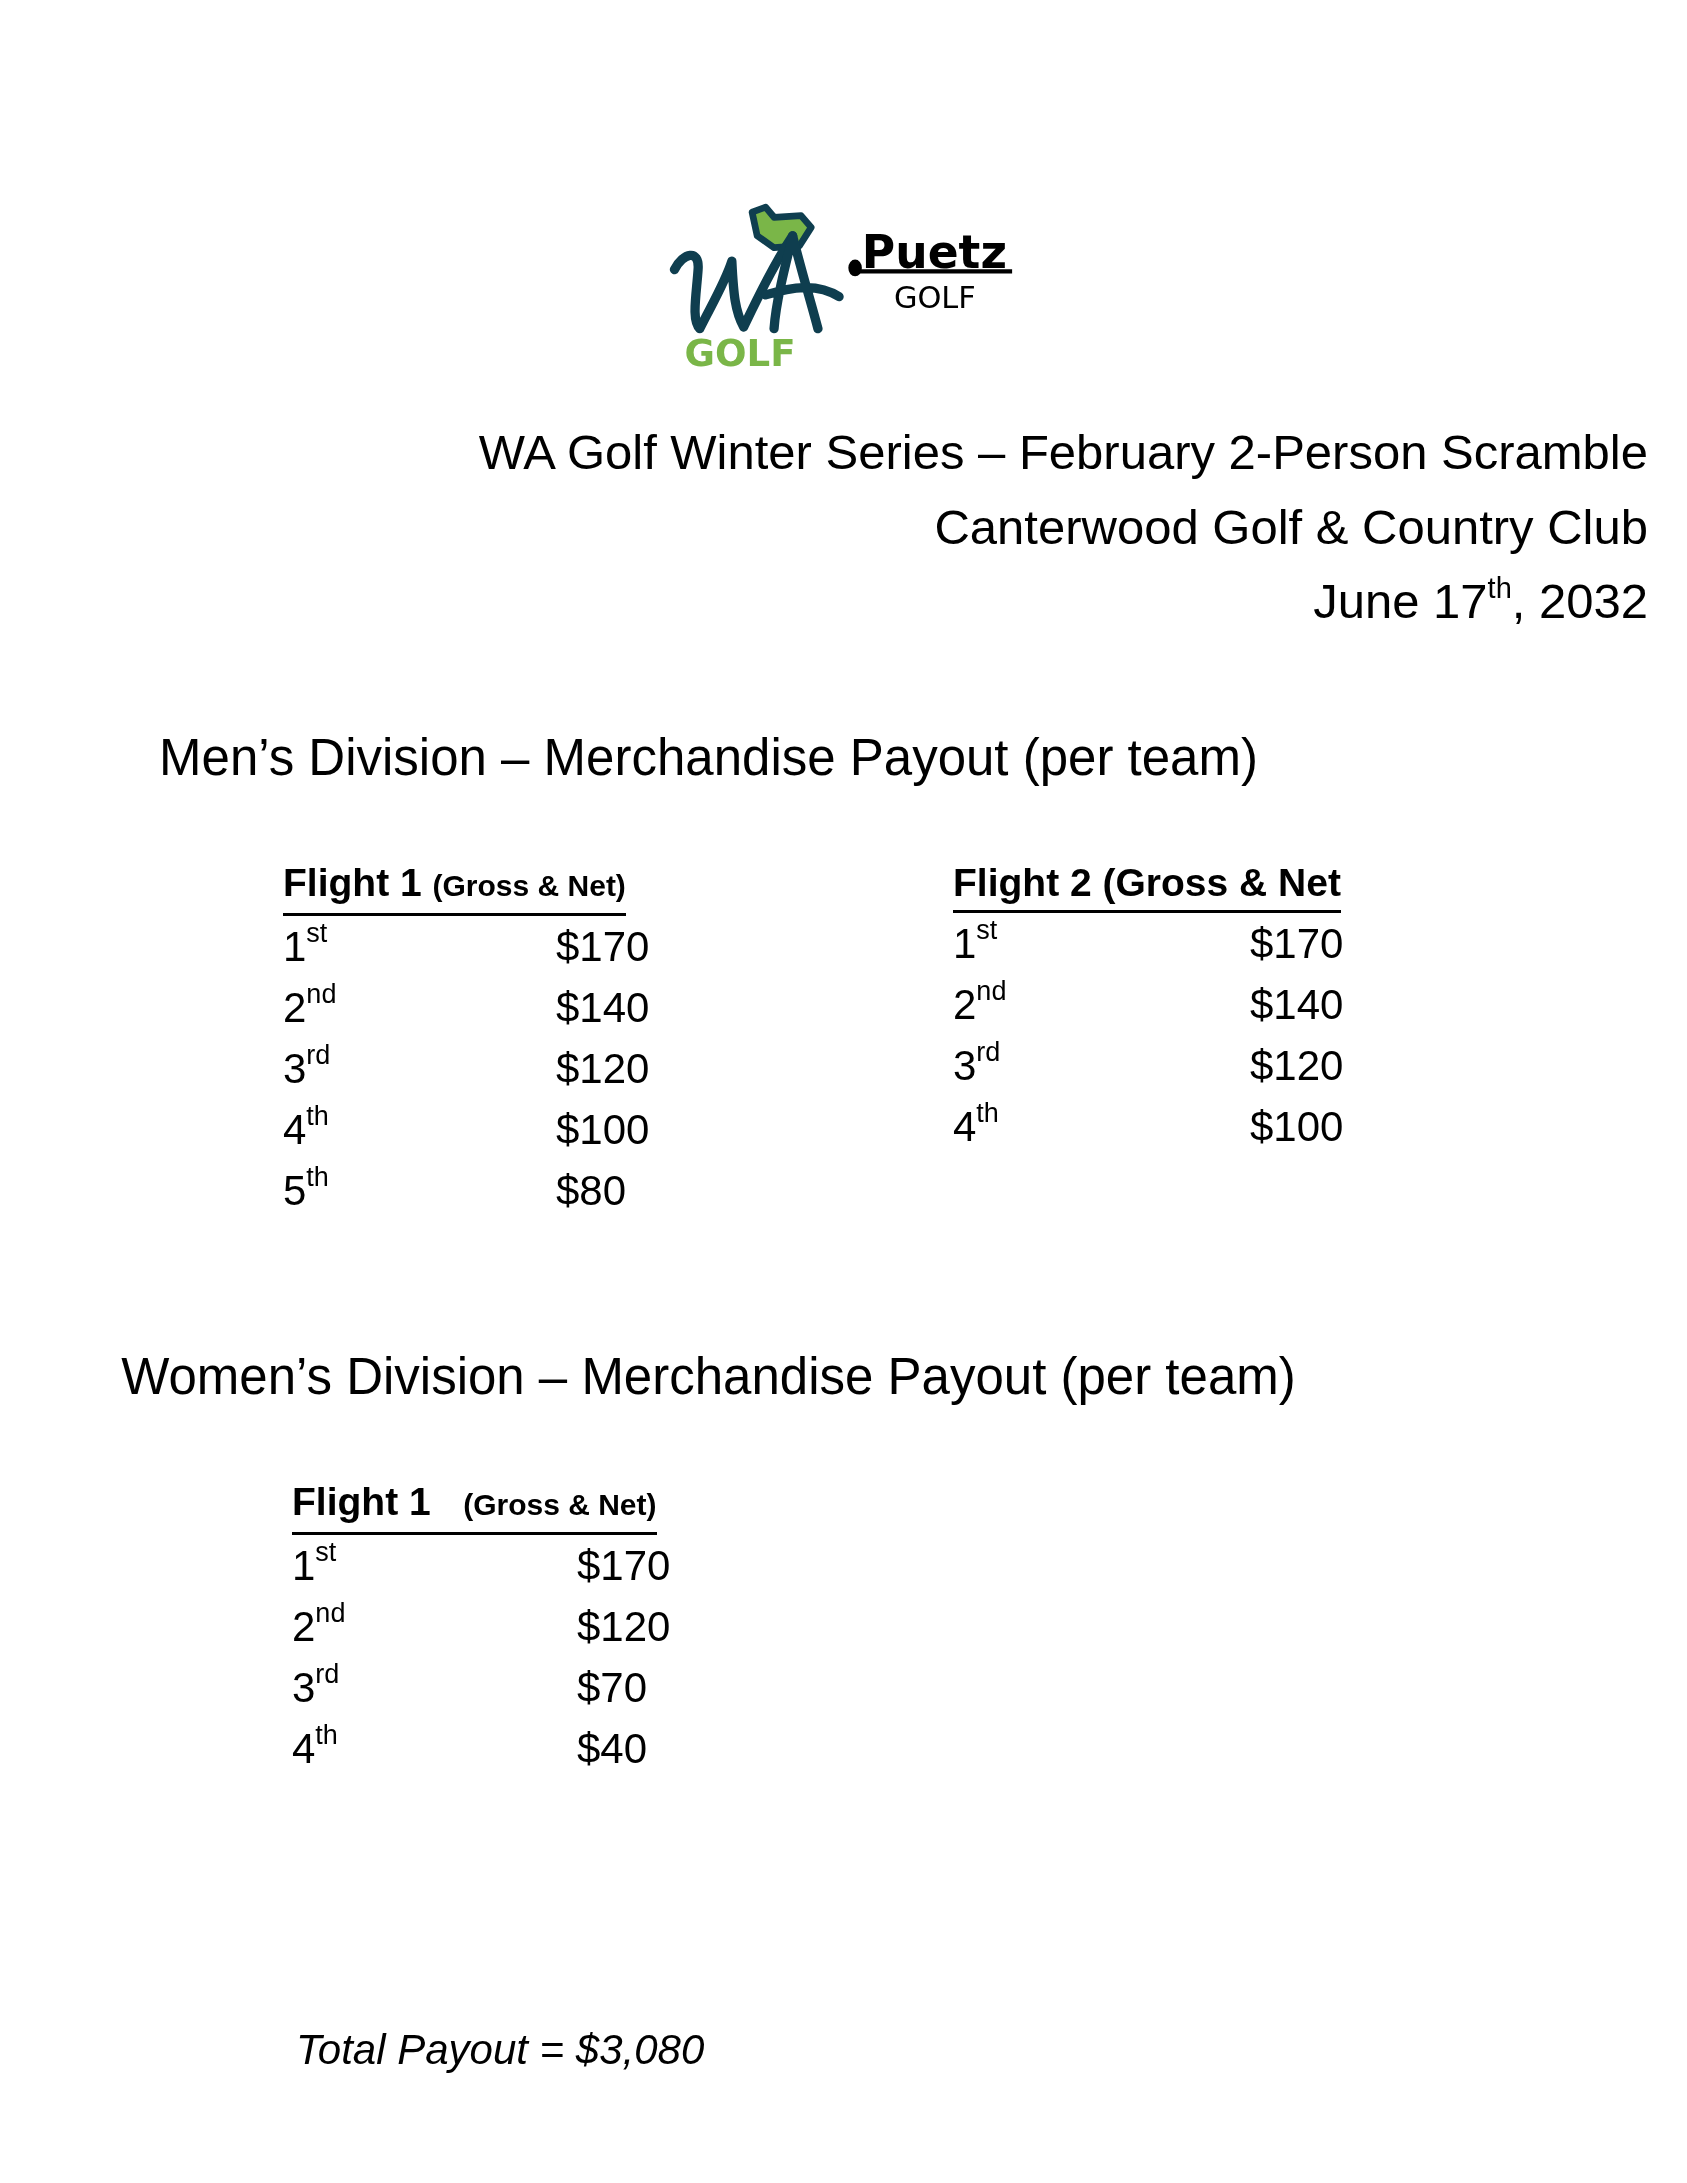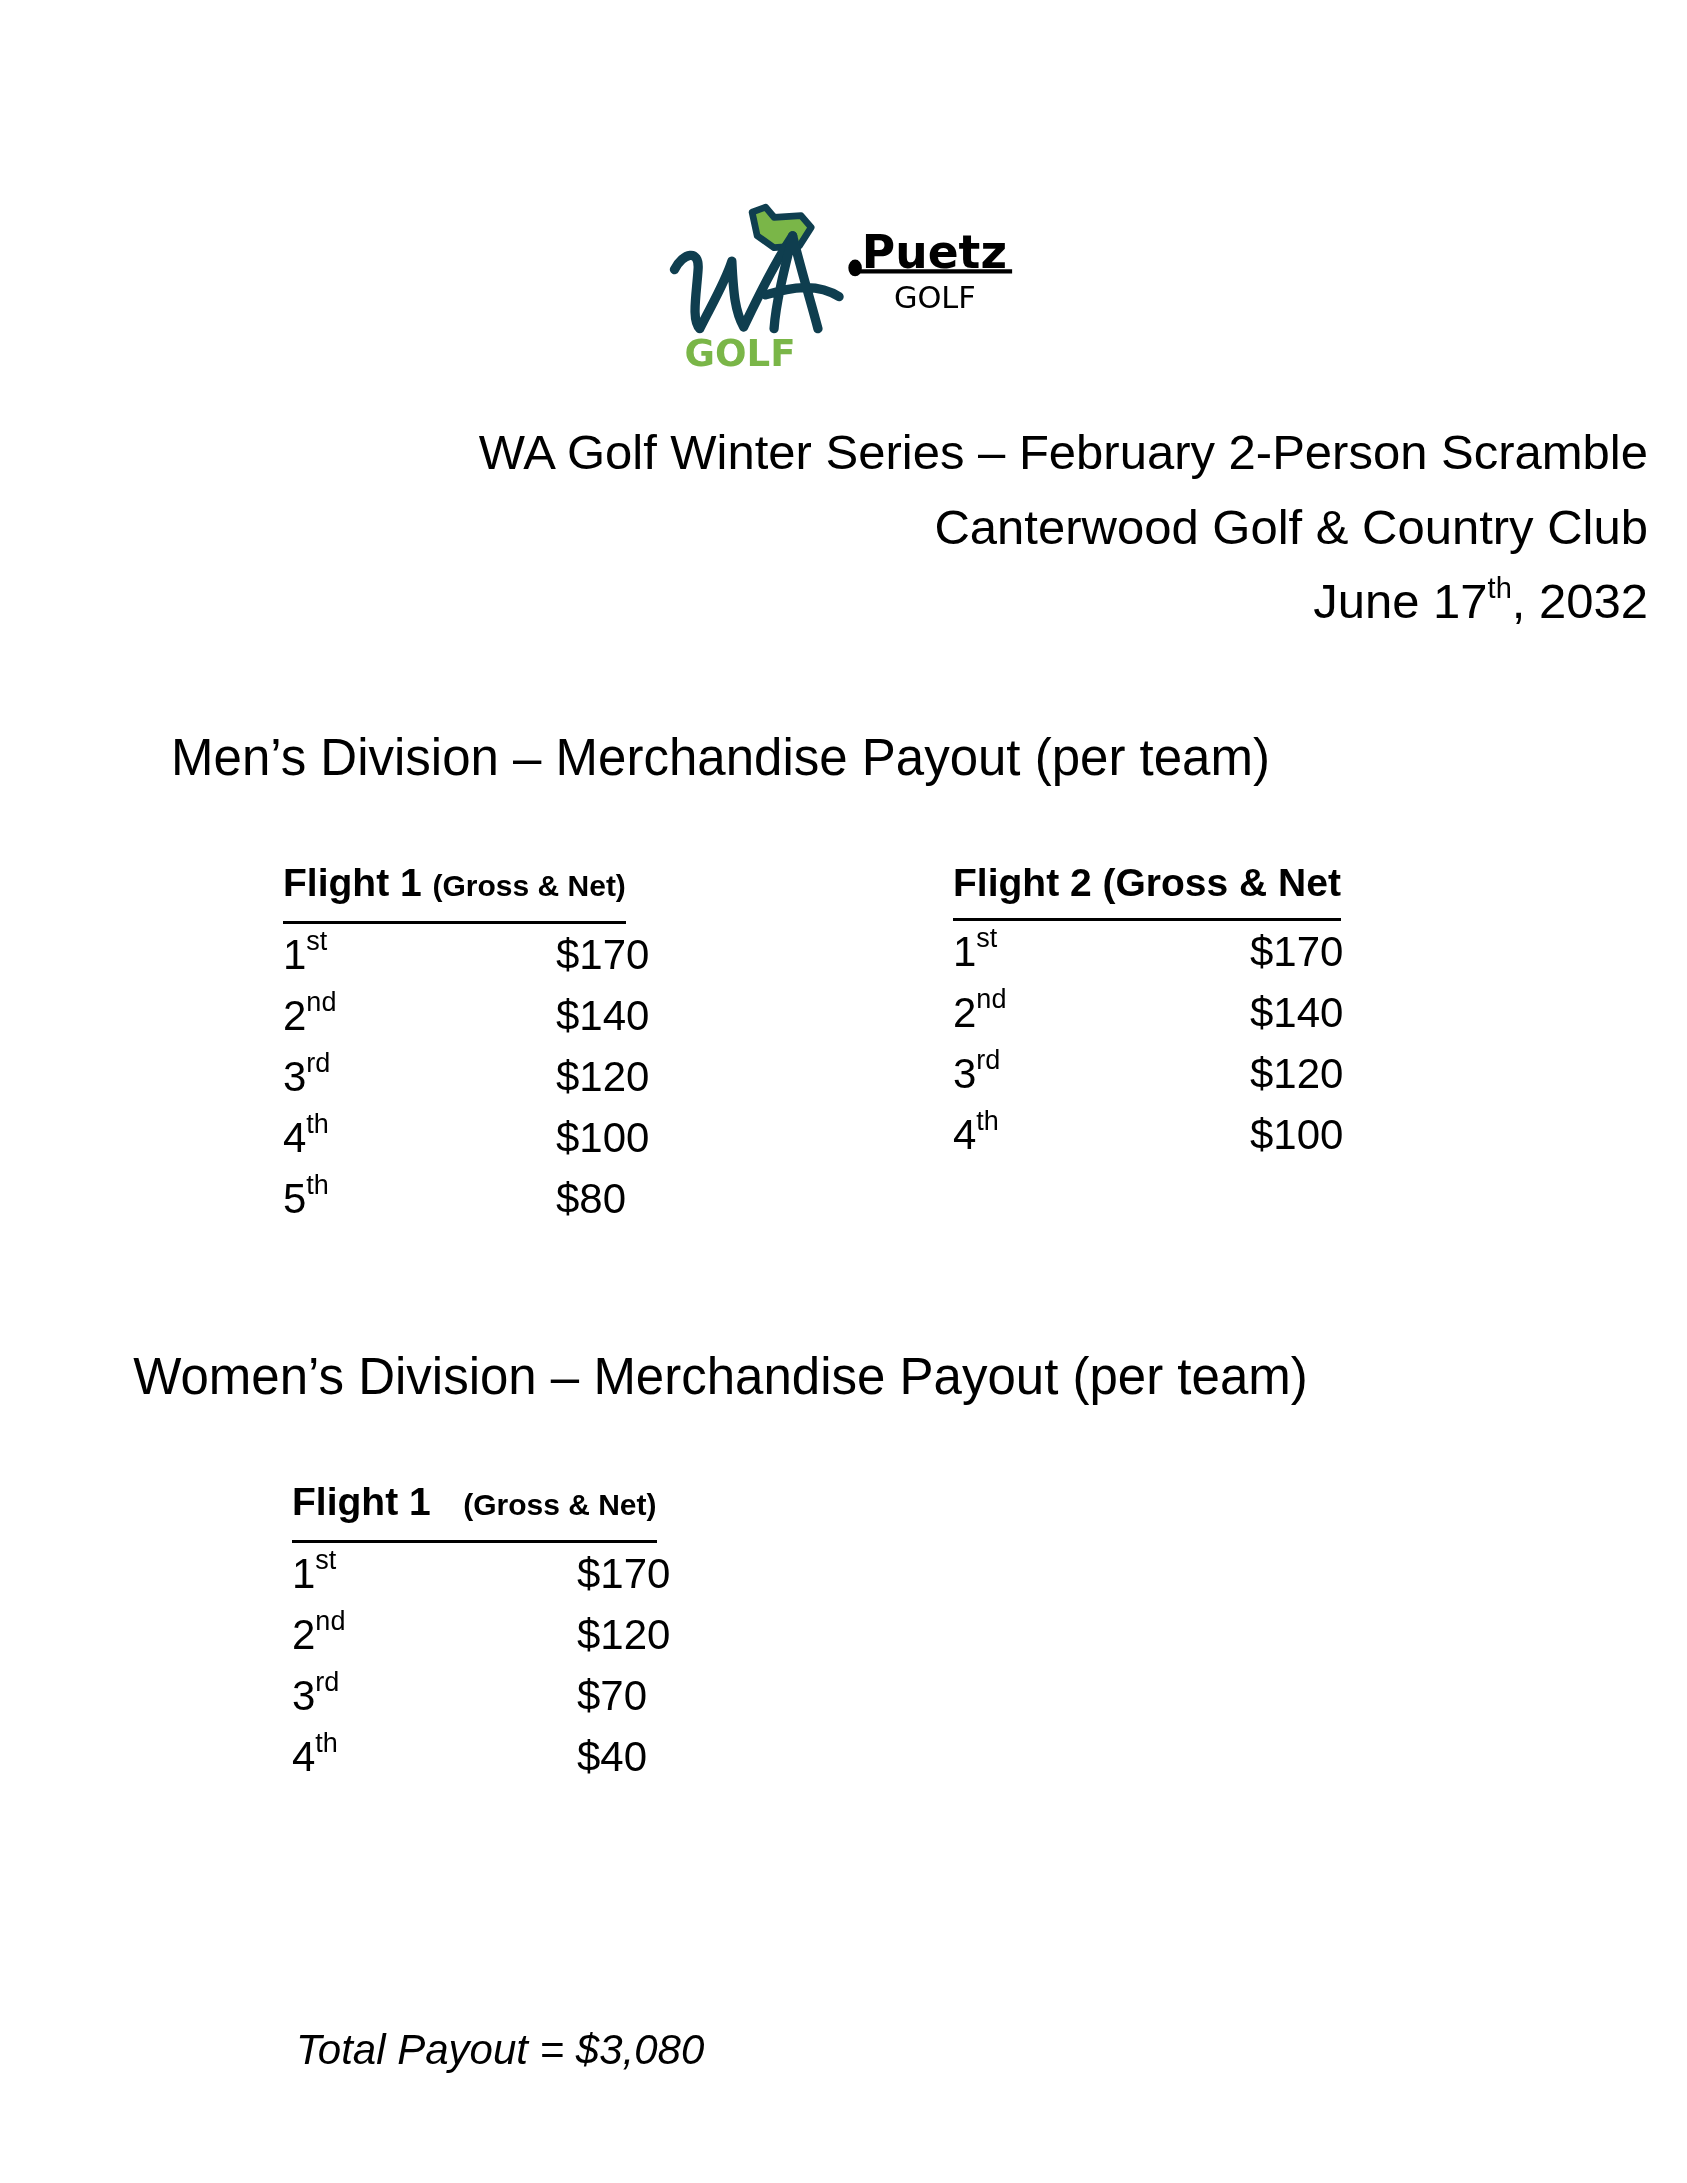--- a/index.html
+++ b/index.html
@@ -2,24 +2,24 @@
 <html style="font-size:13.5px"><head>
 <meta charset="utf-8">
 <style>
   html, body { margin: 0; padding: 0; background: #ffffff; }
   body { width: 1687px; height: 2183px; position: relative; overflow: hidden;
          font-family: "Liberation Sans", "DejaVu Sans", sans-serif; color: #000; }
   .abs { position: absolute; }
   .logos { left: 666px; top: 202px; width: 363px; height: 169px; }
   .title-line { left: 0; width: 1648px; text-align: right; font-size: 49px; line-height: 59px; }
   .title-line sup { font-size: 29px; vertical-align: 20px; line-height: 0; }
-  .div-header { left: 16px; width: 1409px; text-align: center; font-size: 51px; line-height: 61px; }
+  .div-header { left: 4px; width: 1409px; text-align: center; font-size: 51px; line-height: 61px; }
   .flight { position: absolute; }
   .flight-head { font-weight: bold; font-size: 39px; line-height: 47px; white-space: nowrap;
-                 display: inline-block; border-bottom: 3.4px solid #000; padding-bottom: 12px; }
+                 display: inline-block; border-bottom: 3.4px solid #000; padding-bottom: 4px; }
   .flight-head .sub { font-size: 30px; }
   .row { position: relative; height: 61px; font-size: 42px; line-height: 61px; }
   .row .place { position: absolute; left: 0; }
   .row .place sup { font-size: 27px; vertical-align: 18.6px; line-height: 0; }
   .row .amt { position: absolute; }
   .total { left: 296px; top: 2020px; font-size: 42px; font-style: italic; line-height: 59px; }
 </style>
 </head>
 <body>
 

